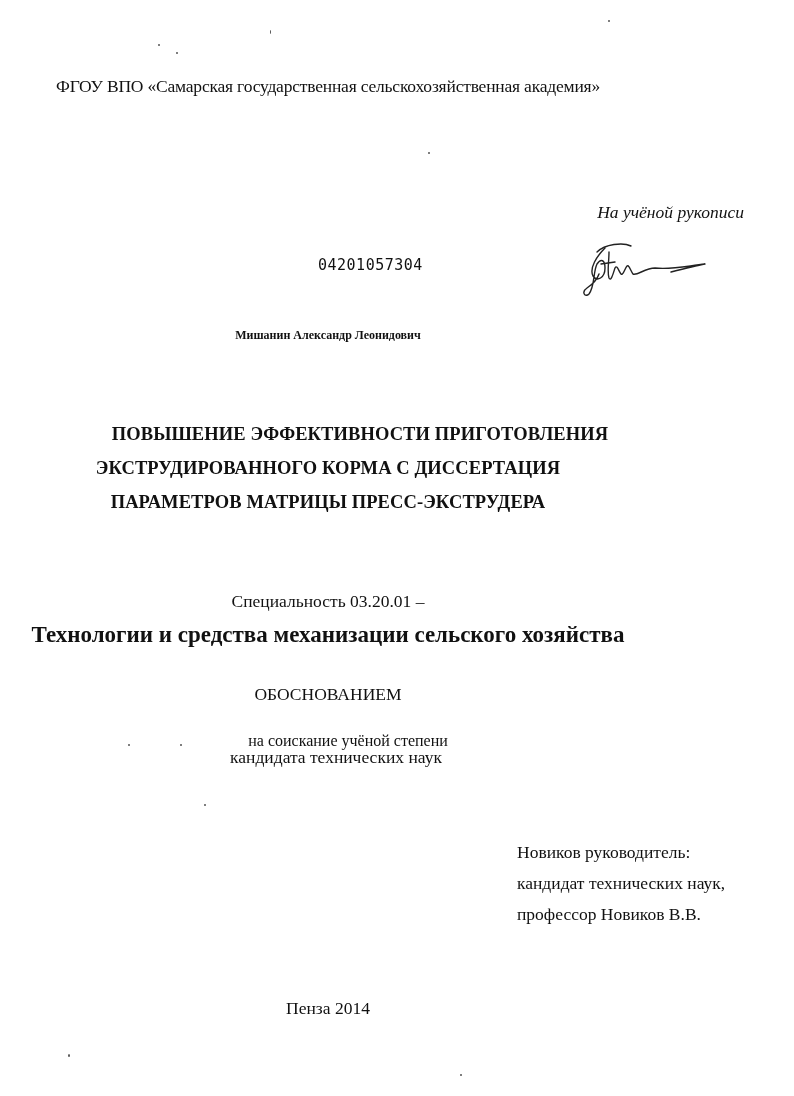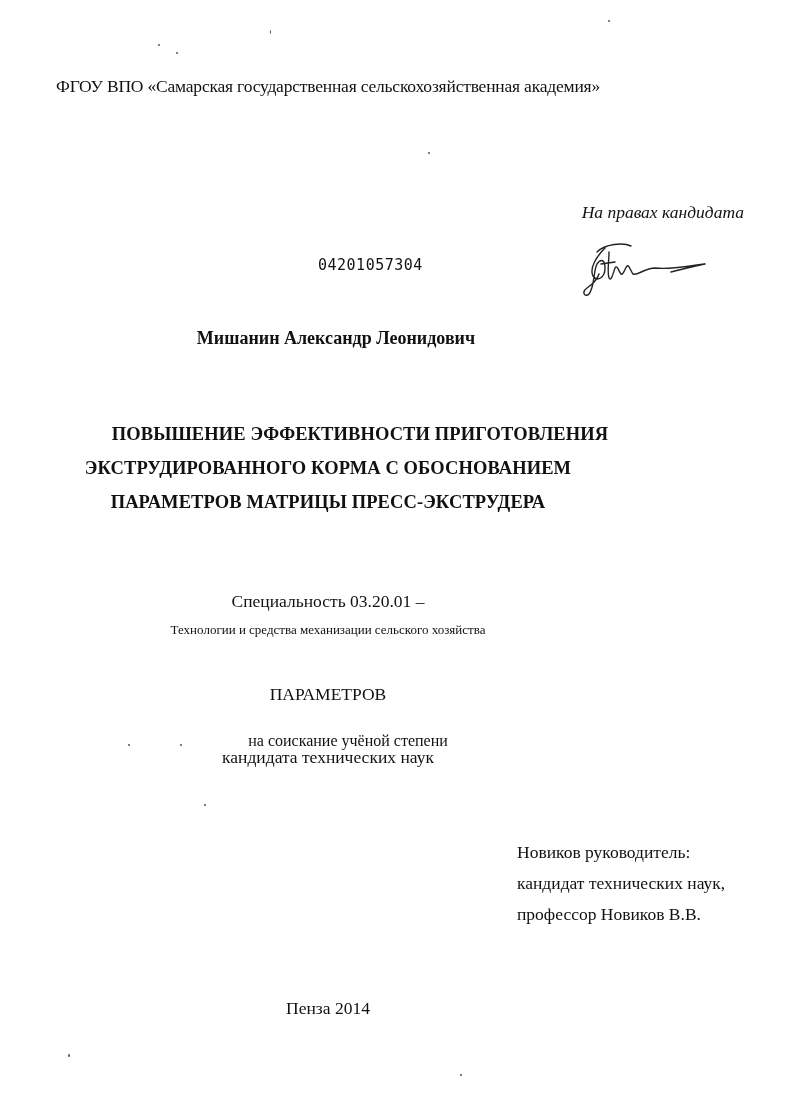--- a/index.html
+++ b/index.html
@@ -19,66 +19,66 @@
     .center { left: 0; width: 656px; text-align: center; }
 
     .institution { top: 76px; font-size: 17.5px; letter-spacing: -0.2px; }
     .rights { top: 202px; right: 50px; font-size: 17.5px; font-style: italic; }
     .stamp {
       top: 255px; left: 318px;
       font-family: "DejaVu Sans Mono", "Liberation Mono", monospace;
       font-size: 15px; letter-spacing: 0.5px; transform: scaleY(1.1);
     }
     .signature { top: 238px; left: 575px; width: 140px; height: 60px; }
-    .author { top: 328px; font-size: 18px; font-weight: bold; margin-left: 8px; }
+    .author { top: 328px; font-size: 12px; font-weight: bold; }
     .title-line { font-size: 18.5px; font-weight: bold; letter-spacing: 0.1px; }
     .t1 { top: 424px; padding-left: 32px; }
     .t2 { top: 458px; }
     .t3 { top: 492px; text-align: center; }
     .spec1 { top: 591px; font-size: 17.5px; }
-    .spec2 { top: 622px; font-size: 13px; }
+    .spec2 { top: 622px; font-size: 23px; font-weight: bold; }
     .diss { top: 684px; font-size: 17.5px; }
     .deg1 { top: 732px; font-size: 16px; margin-left: 20px; }
-    .deg2 { top: 747px; font-size: 17.5px; }
+    .deg2 { top: 747px; font-size: 17.5px; padding-left: 8px; }
     .sup { left: 517px; font-size: 17.5px; }
     .sup1 { top: 842px; }
     .sup2 { top: 873px; }
     .sup3 { top: 904px; }
     .city { top: 998px; font-size: 17.5px; }
 
     .speck { position: absolute; background: #555; border-radius: 50%; }
   </style>
 </head>
 <body>
 
 <div>
 
   <div class="abs center institution">ФГОУ ВПО «Самарская государственная сельскохозяйственная академия»</div>
 
-  <div class="abs rights">На правах кандидата</div>
+  <div class="abs rights">На учёной рукописи</div>
 
   <div class="abs stamp">04201057304</div>
 
   <svg class="abs signature" viewBox="0 0 140 60" fill="none" stroke="#222" stroke-width="1.4" stroke-linecap="round" stroke-linejoin="round">
     <path d="M22 14 C 30 6, 48 4, 56 8"></path>
     <path d="M30 10 C 22 18, 14 30, 18 38 C 22 44, 30 40, 30 30 C 30 22, 26 20, 22 26 C 18 34, 20 48, 14 56 C 10 60, 6 54, 12 50 C 18 46, 22 42, 24 36"></path>
     <path d="M26 26 L 40 24"></path>
     <path d="M34 14 C 34 24, 32 34, 34 40 C 36 44, 38 36, 40 30 C 42 26, 44 34, 46 36 C 48 38, 50 30, 52 28 C 54 26, 56 34, 58 36 C 62 38, 70 30, 80 30 C 96 32, 112 28, 130 26 C 120 28, 104 32, 96 34"></path>
   </svg>
 
   <div class="abs center author">Мишанин Александр Леонидович</div>
 
   <div class="abs center title-line t1">ПОВЫШЕНИЕ ЭФФЕКТИВНОСТИ ПРИГОТОВЛЕНИЯ</div>
-  <div class="abs center title-line t2">ЭКСТРУДИРОВАННОГО КОРМА С ОБОСНОВАНИЕМ</div>
+  <div class="abs center title-line t2">ЭКСТРУДИРОВАННОГО КОРМА С ДИССЕРТАЦИЯ</div>
   <div class="abs center title-line t3">ПАРАМЕТРОВ МАТРИЦЫ ПРЕСС-ЭКСТРУДЕРА</div>
 
   <div class="abs center spec1">Специальность 03.20.01 –</div>
   <div class="abs center spec2">Технологии и средства механизации сельского хозяйства</div>
 
-  <div class="abs center diss">ПАРАМЕТРОВ</div>
+  <div class="abs center diss">ОБОСНОВАНИЕМ</div>
   <div class="abs center deg1">на соискание учёной степени</div>
   <div class="abs center deg2">кандидата технических наук</div>
 
   <div class="abs sup sup1">Новиков руководитель:</div>
   <div class="abs sup sup2">кандидат технических наук,</div>
   <div class="abs sup sup3">профессор Новиков В.В.</div>
 
   <div class="abs center city">Пенза 2014</div>
 
   <div class="speck" style="left:158px;top:44px;width:2px;height:2px;"></div>

